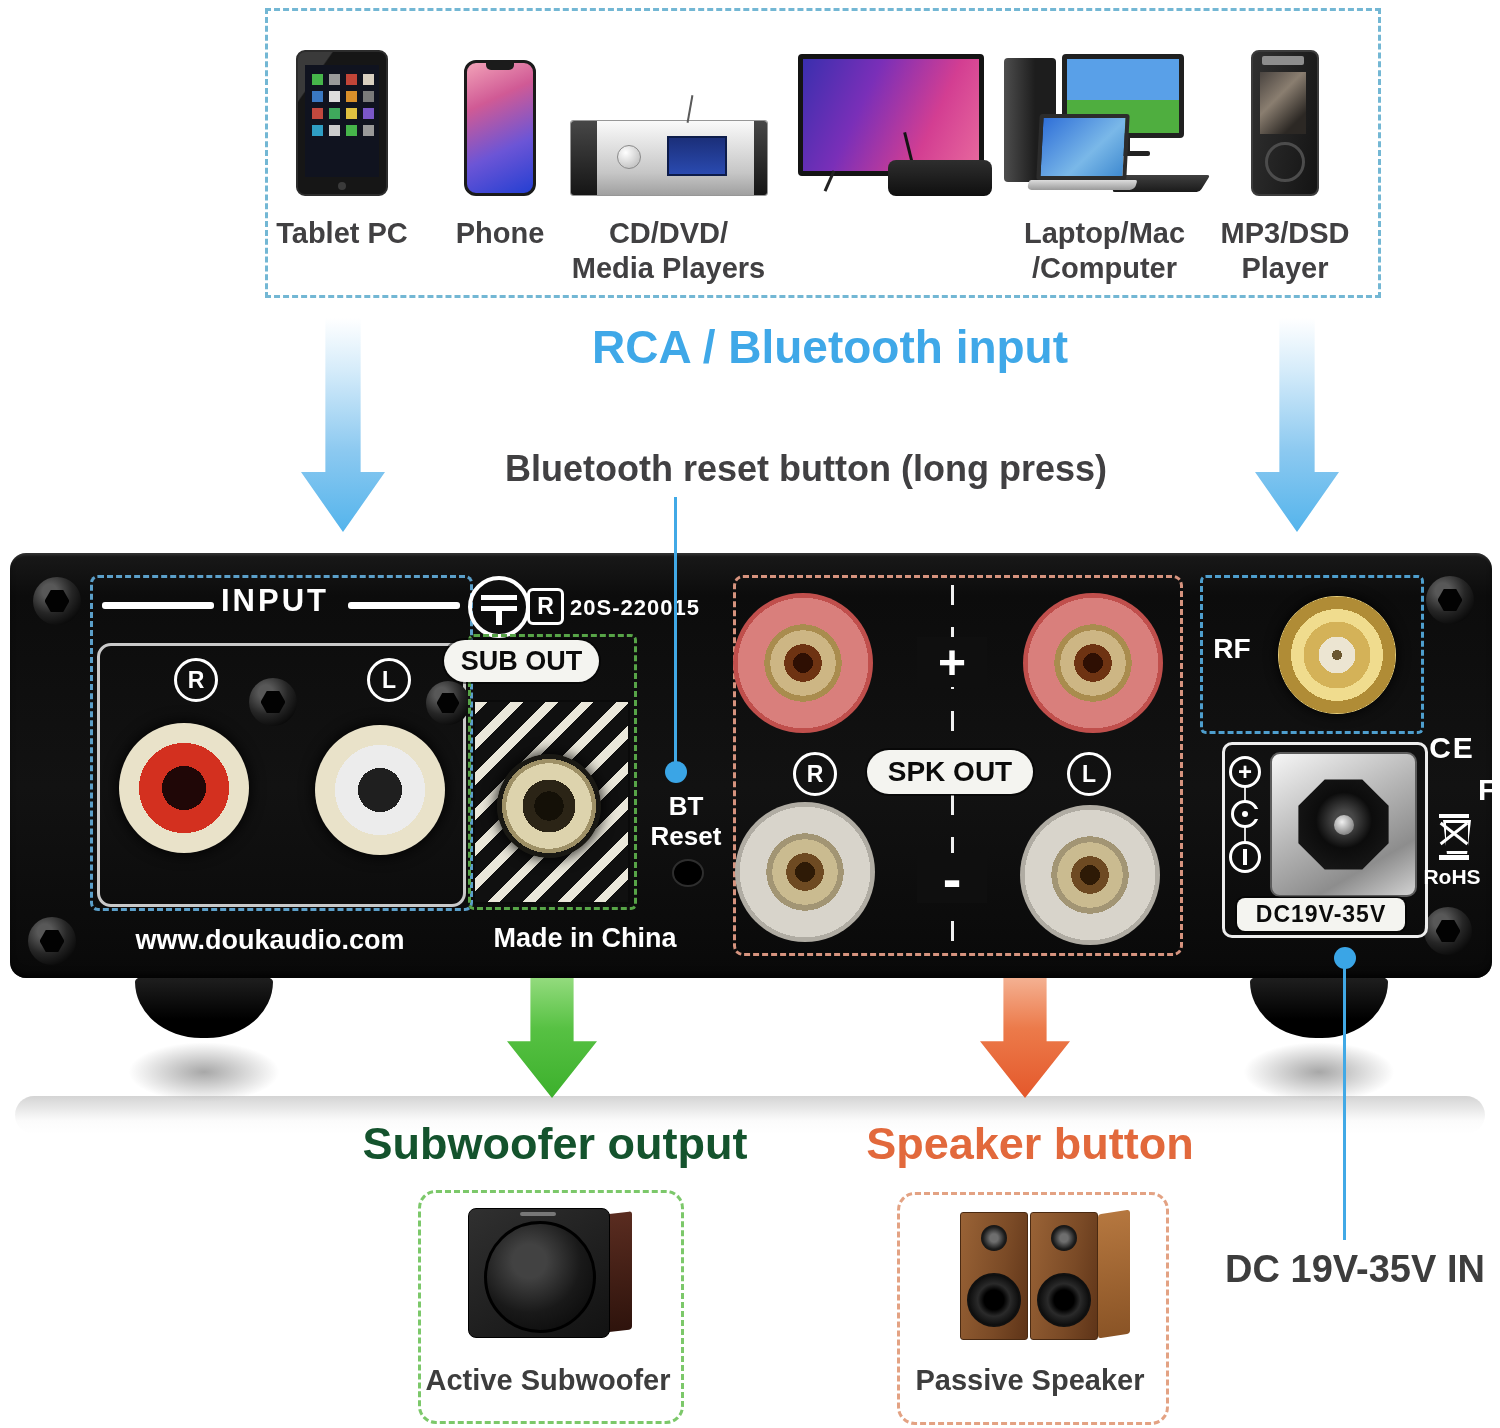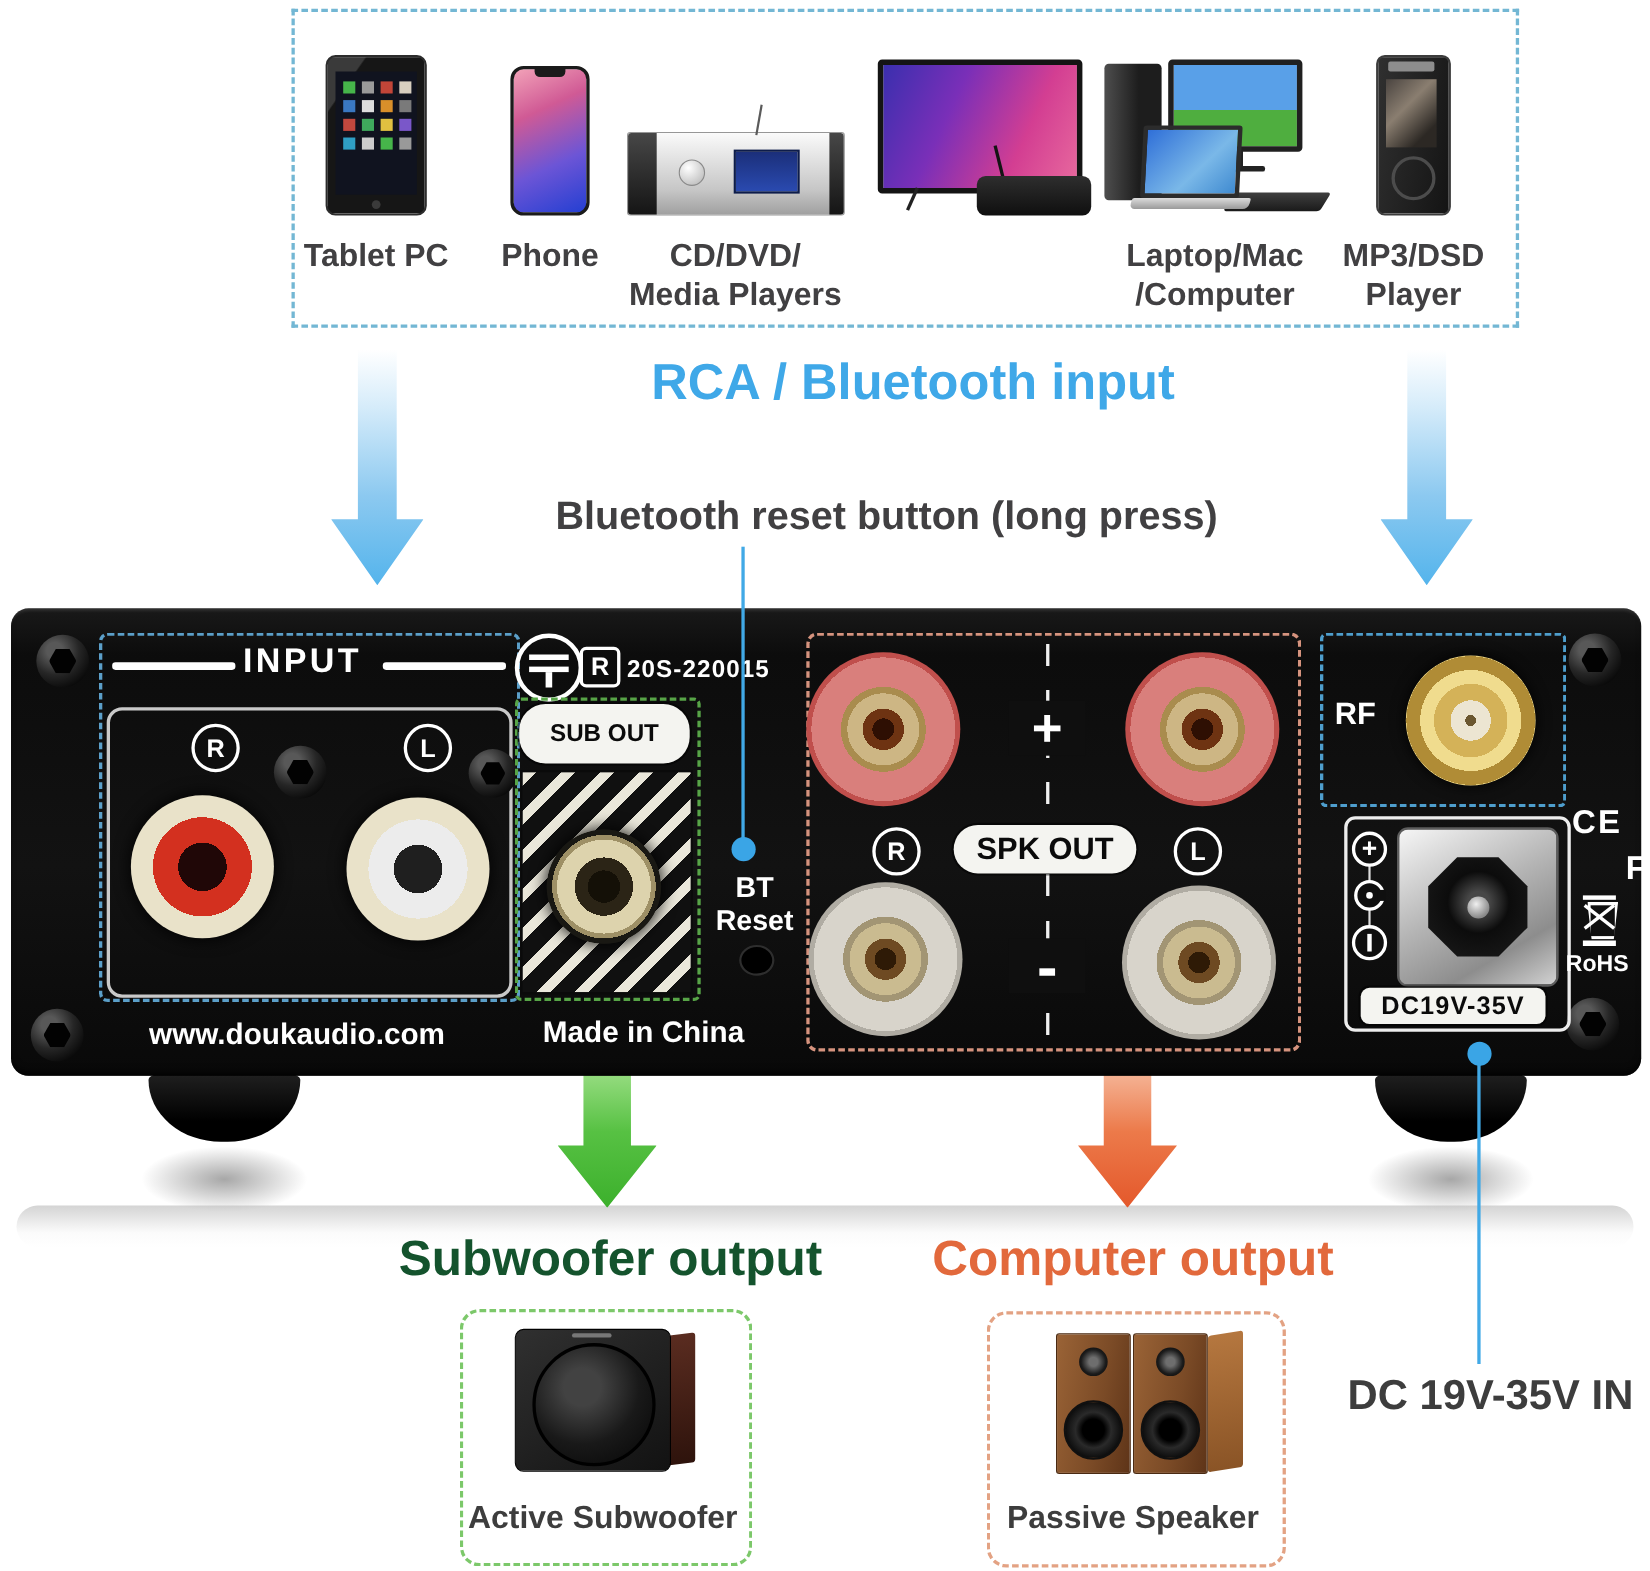--- a/index.html
+++ b/index.html
@@ -254,21 +254,21 @@
 
     <div class="giteki" style="left:458px;top:23px;">
       <i style="left:9px;top:15px;width:36px;height:5px;"></i>
       <i style="left:9px;top:26px;width:36px;height:5px;"></i>
       <i style="left:24px;top:31px;width:6px;height:14px;"></i>
     </div>
     <div class="rsq" style="left:517px;top:35px;width:31px;height:31px;font-size:23px;">R</div>
     <div class="wtxt" style="left:560px;top:42px;font-size:22px;letter-spacing:1px;">20S-220015</div>
 
     <div class="abs" style="left:458px;top:81px;width:163px;height:270px;border:3px dashed #57a447;border-radius:6px;"></div>
-    <div class="pill" style="left:462px;top:87px;width:155px;height:54px;font-size:22px;">SUB OUT</div>
+    <div class="pill" style="left:434px;top:87px;width:155px;height:42px;font-size:27px;">SUB OUT</div>
     <div class="abs hatch" style="left:463px;top:147px;width:153px;height:200px;"></div>
     <div class="rca" style="left:487px;top:201px;width:104px;height:104px;background:radial-gradient(circle,#141007 0 20%,#2b2416 20% 36%,#ddd3ad 36% 58%,#9e9066 58% 64%,#191813 64% 100%);"></div>
 
     <div class="wtxt" style="left:626px;top:238px;width:100px;text-align:center;font-size:26px;">BT</div>
     <div class="wtxt" style="left:626px;top:268px;width:100px;text-align:center;font-size:26px;">Reset</div>
     <div class="abs" style="left:662px;top:306px;width:28px;height:24px;border-radius:50%;background:#000;border:2px solid #2e2e2e;"></div>
 
     <div class="abs" style="left:723px;top:22px;width:444px;height:375px;border:3px dashed #d6937e;border-radius:10px;"></div>
     <div class="abs vdash" style="left:941px;top:32px;height:360px;"></div>
     <div class="wtxt ctr" style="left:907px;top:84px;width:70px;height:50px;font-size:48px;background:#0f0f0f;">+</div>
@@ -321,21 +321,21 @@
 
   <div class="foot" style="left:135px;top:976px;"></div>
   <div class="foot" style="left:1250px;top:976px;"></div>
   <div class="refblob" style="left:128px;top:1042px;width:152px;height:60px;"></div>
   <div class="refblob" style="left:1243px;top:1042px;width:152px;height:60px;"></div>
   <div class="refband" style="left:15px;top:1096px;width:1470px;height:38px;"></div>
 
   <div class="abs arrow-green" style="left:507px;top:972px;z-index:1;"></div>
   <div class="abs arrow-orange" style="left:980px;top:972px;z-index:1;"></div>
   <div class="out-title" style="left:330px;top:1118px;width:450px;color:#14532d;">Subwoofer output</div>
-  <div class="out-title" style="left:845px;top:1118px;width:370px;color:#e2693c;">Computer output</div>
+  <div class="out-title" style="left:845px;top:1118px;width:370px;color:#e2693c;">Speaker button</div>
 
   <div class="obox" style="left:418px;top:1190px;width:260px;height:228px;border:3px dashed #7cc86a;"></div>
   <div class="subw" style="left:468px;top:1208px;">
     <div class="side"></div>
       <div class="face"></div>
       <div class="grill"></div>
       <div class="logo"></div>
   </div>
   <div class="olabel" style="left:423px;top:1364px;width:250px;">Active Subwoofer</div>
 

